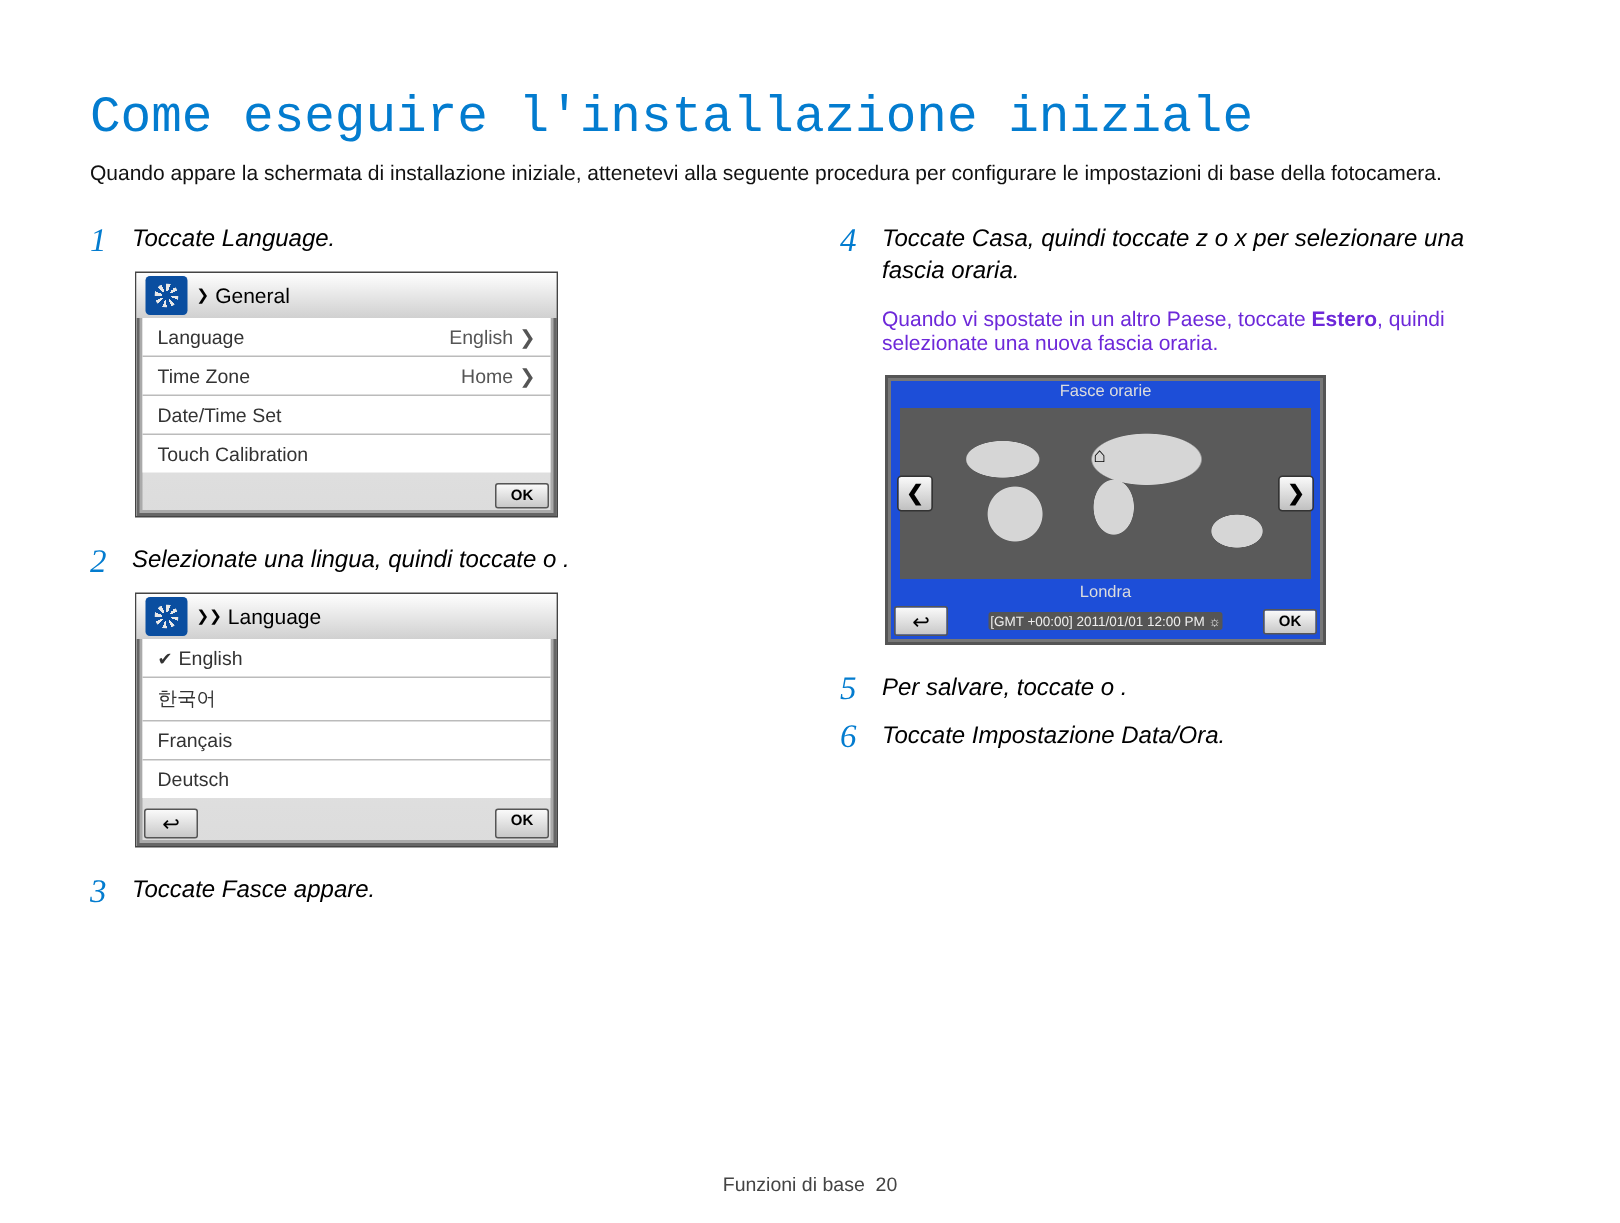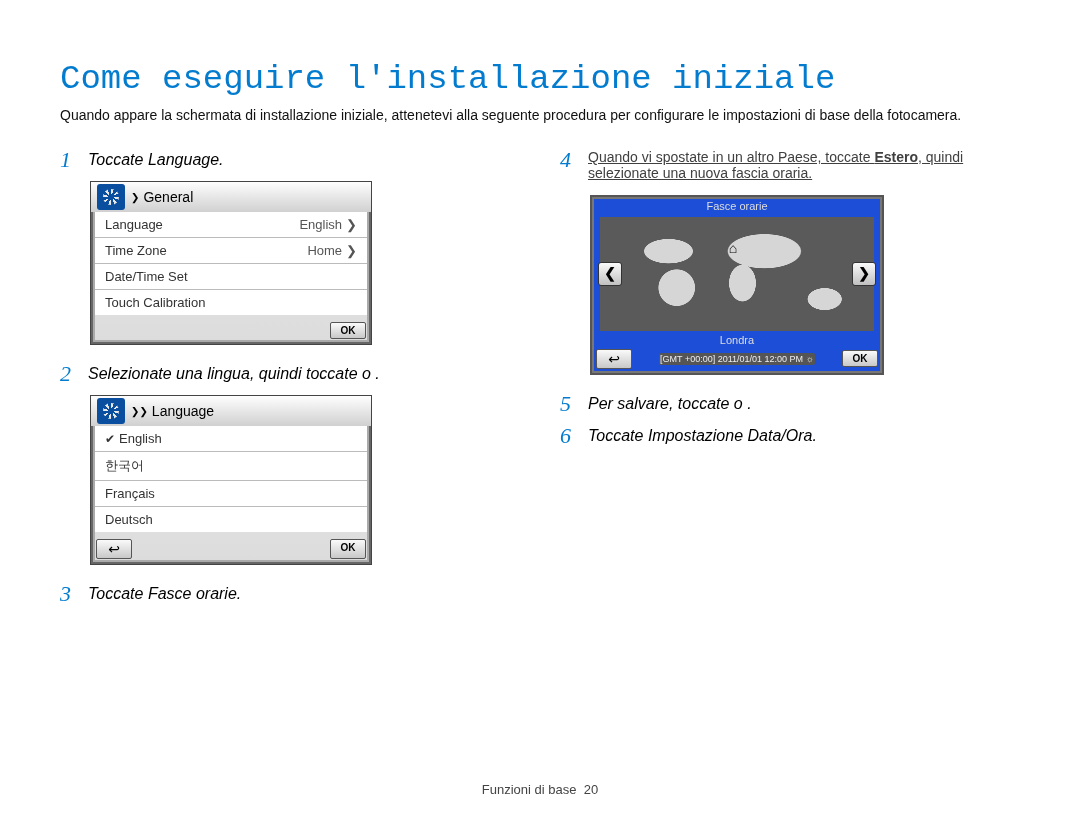--- a/index.html
+++ b/index.html
@@ -47,23 +47,22 @@
     flex-shrink: 0;
   }
   .step-text {
     font-size: 16px;
     color: #000;
     line-height: 1.35;
     font-style: italic;
   }
   .step-note {
     font-size: 14px;
-    color: #404040;
-    margin-top: 0;
-    text-decoration: underline;
+    color: #6d28d9;
+    margin-top: 12px;
   }
   .step-note b { font-weight: bold; }
   .device-screen {
     width: 280px;
     margin: 10px 0 18px 30px;
     border: 1px solid #444;
     background: linear-gradient(#e8e8e8, #dcdcdc);
     box-shadow: inset 0 0 0 2px #666, inset 0 0 0 4px #aaa;
   }
   .screen-header {
@@ -270,30 +269,31 @@
         </div>
       </div>
       <div class="screen-footer">
         <span class="back-btn">↩</span>
         <span class="ok-btn">OK</span>
       </div>
     </div>
 
     <div class="step">
       <span class="step-num">3</span>
-      <div class="step-text">Toccate Fasce orarie.</div>
+      <div class="step-text">Toccate Fasce appare.</div>
     </div>
 
   </div>
 
   <div class="col">
 
     <div class="step">
       <span class="step-num">4</span>
       <div>
+        <div class="step-text">Toccate Casa, quindi toccate z o x per selezionare una fascia oraria.</div>
         <div class="step-note">
           <span>Quando vi spostate in un altro Paese, toccate </span><b>Estero</b><span>, quindi selezionate una nuova fascia oraria.</span>
         </div>
       </div>
     </div>
 
     <div class="tz-screen">
       <div class="tz-title">Fasce orarie</div>
       <div class="tz-map">
         <span class="home-marker">⌂</span>

